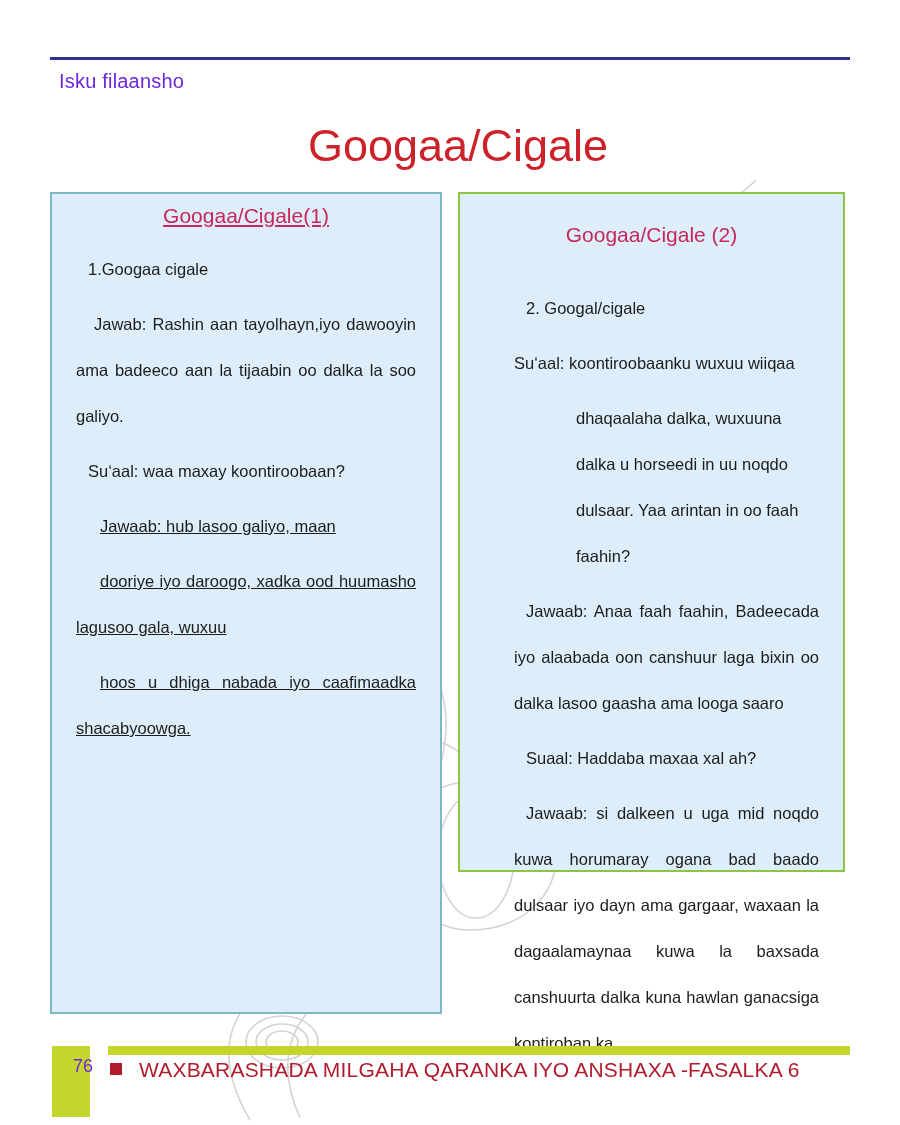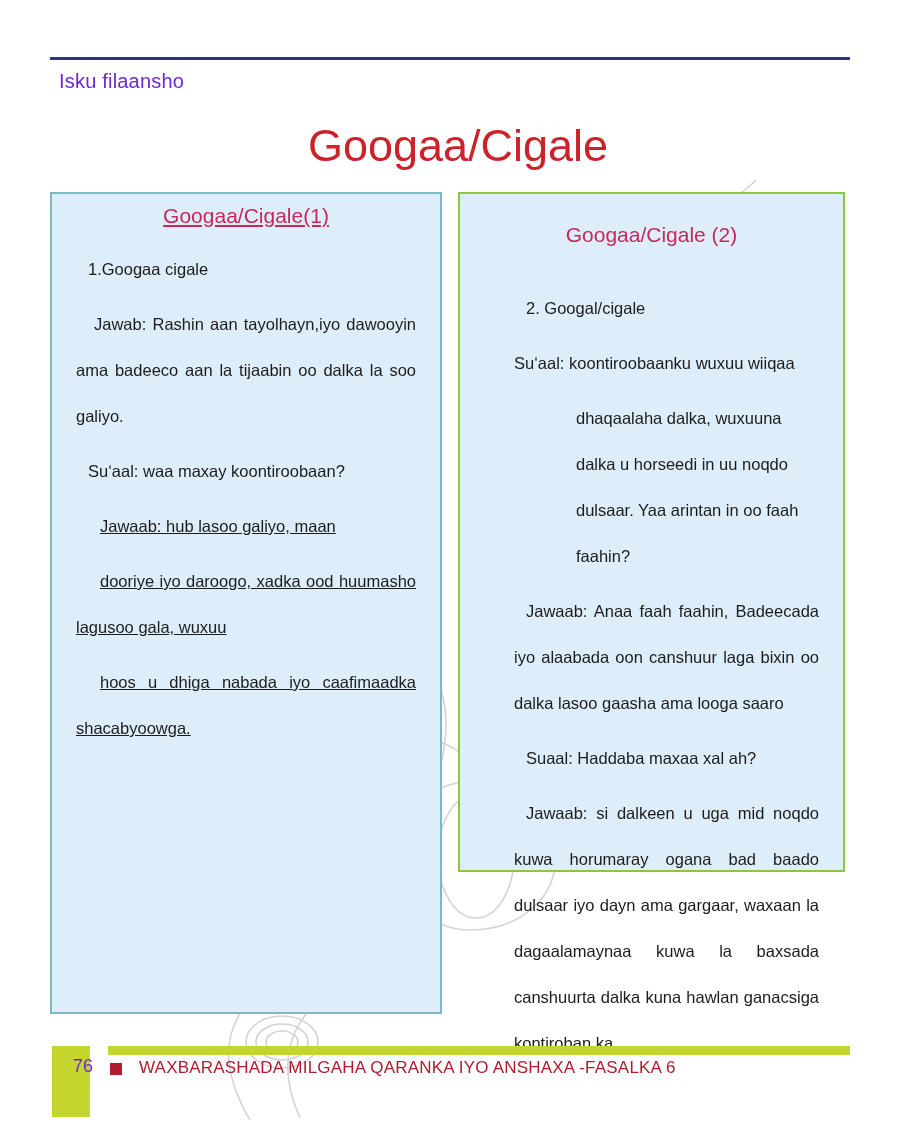--- a/index.html
+++ b/index.html
@@ -147,21 +147,21 @@
     left: 110px;
     top: 1063px;
     width: 12px;
     height: 12px;
     background: #b01c2e;
   }
   .footer-text {
     position: absolute;
     left: 139px;
     top: 1058px;
-    font-size: 17px;
+    font-size: 21px;
     color: #b01c2e;
     letter-spacing: 0.2px;
     white-space: nowrap;
   }
 </style>
 </head>
 <body>
 
 <svg class="watermark" viewBox="0 0 900 1125" xmlns="http://www.w3.org/2000/svg">
   <g fill="none" stroke="#cccccc" stroke-width="1.6" opacity="0.85">

